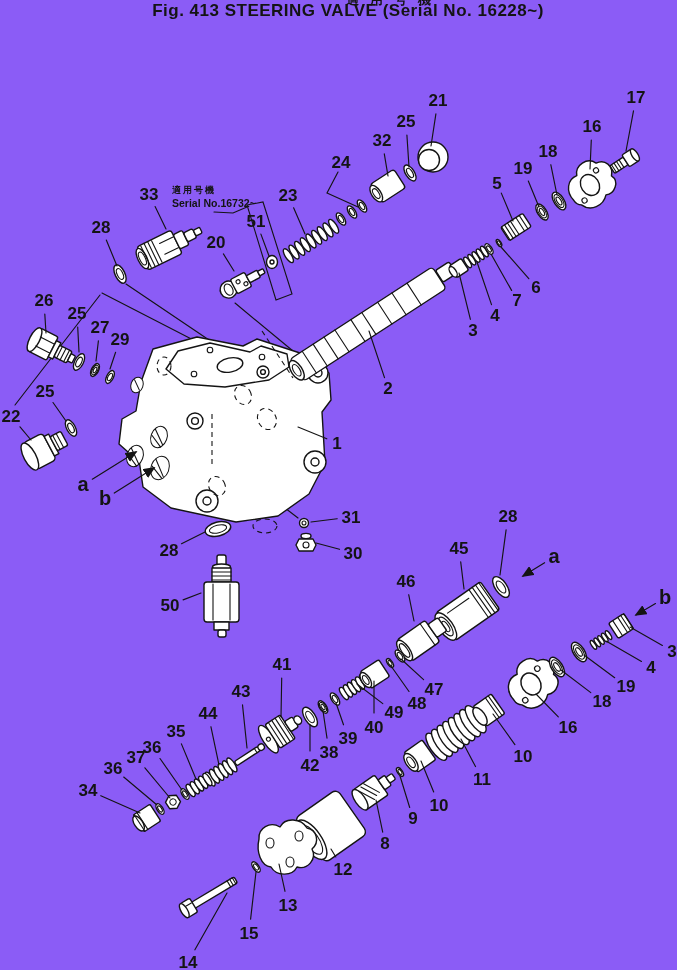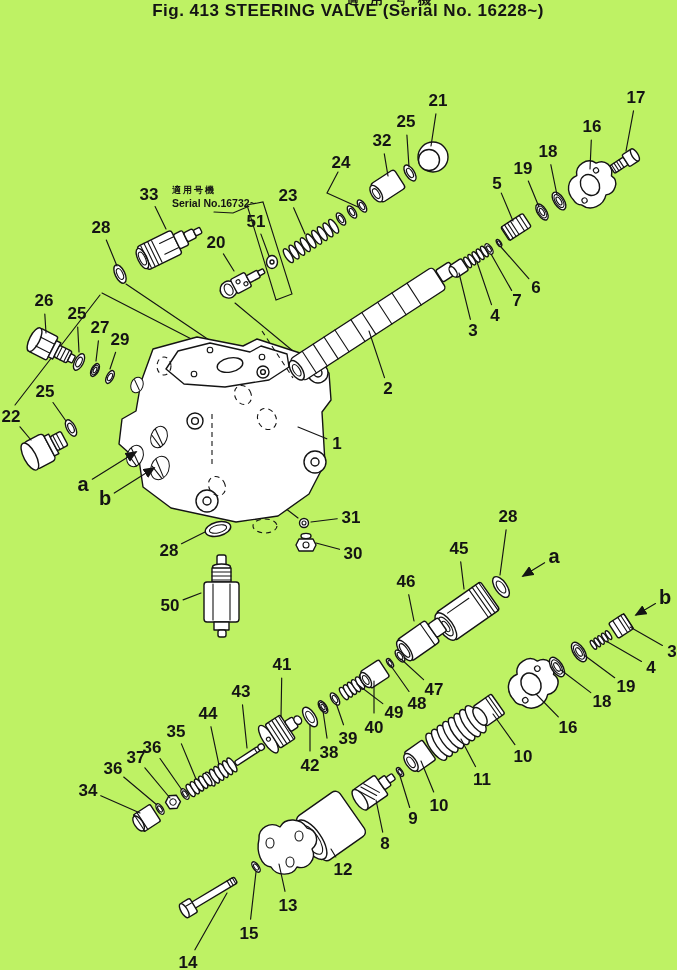--- a/index.html
+++ b/index.html
@@ -1,16 +1,16 @@
 <!DOCTYPE html>
 <html><head>
 <meta charset="utf-8">
 <style>
   html,body{margin:0;padding:0;background:#ffffff;}
-  .stage{width:677px;height:970px;position:relative;background:#bef264;overflow:hidden;
+  .stage{width:677px;height:970px;position:relative;background:#8b5cf6;overflow:hidden;
          font-family:"Liberation Sans",sans-serif;}
   svg{display:block}
   .pt{fill:#ffffff;stroke:#141414;stroke-width:1.4;stroke-linejoin:round;stroke-linecap:round}
   .ptThin{fill:none;stroke:#141414;stroke-width:1.1;stroke-linecap:round}
   .ln{stroke:#141414;stroke-width:1.15;fill:none;stroke-linecap:round}
   .dash{stroke:#141414;stroke-width:1.1;fill:none;stroke-dasharray:5 4}
   .hatch{stroke:#141414;stroke-width:1;fill:#ffffff}
   text.co{font:600 17px "Liberation Sans",sans-serif;fill:#141414}
   text.ab{font:600 20px "Liberation Sans",sans-serif;fill:#141414}
   text.title{font:700 17px "Liberation Sans",sans-serif;fill:#141414;letter-spacing:.5px}

